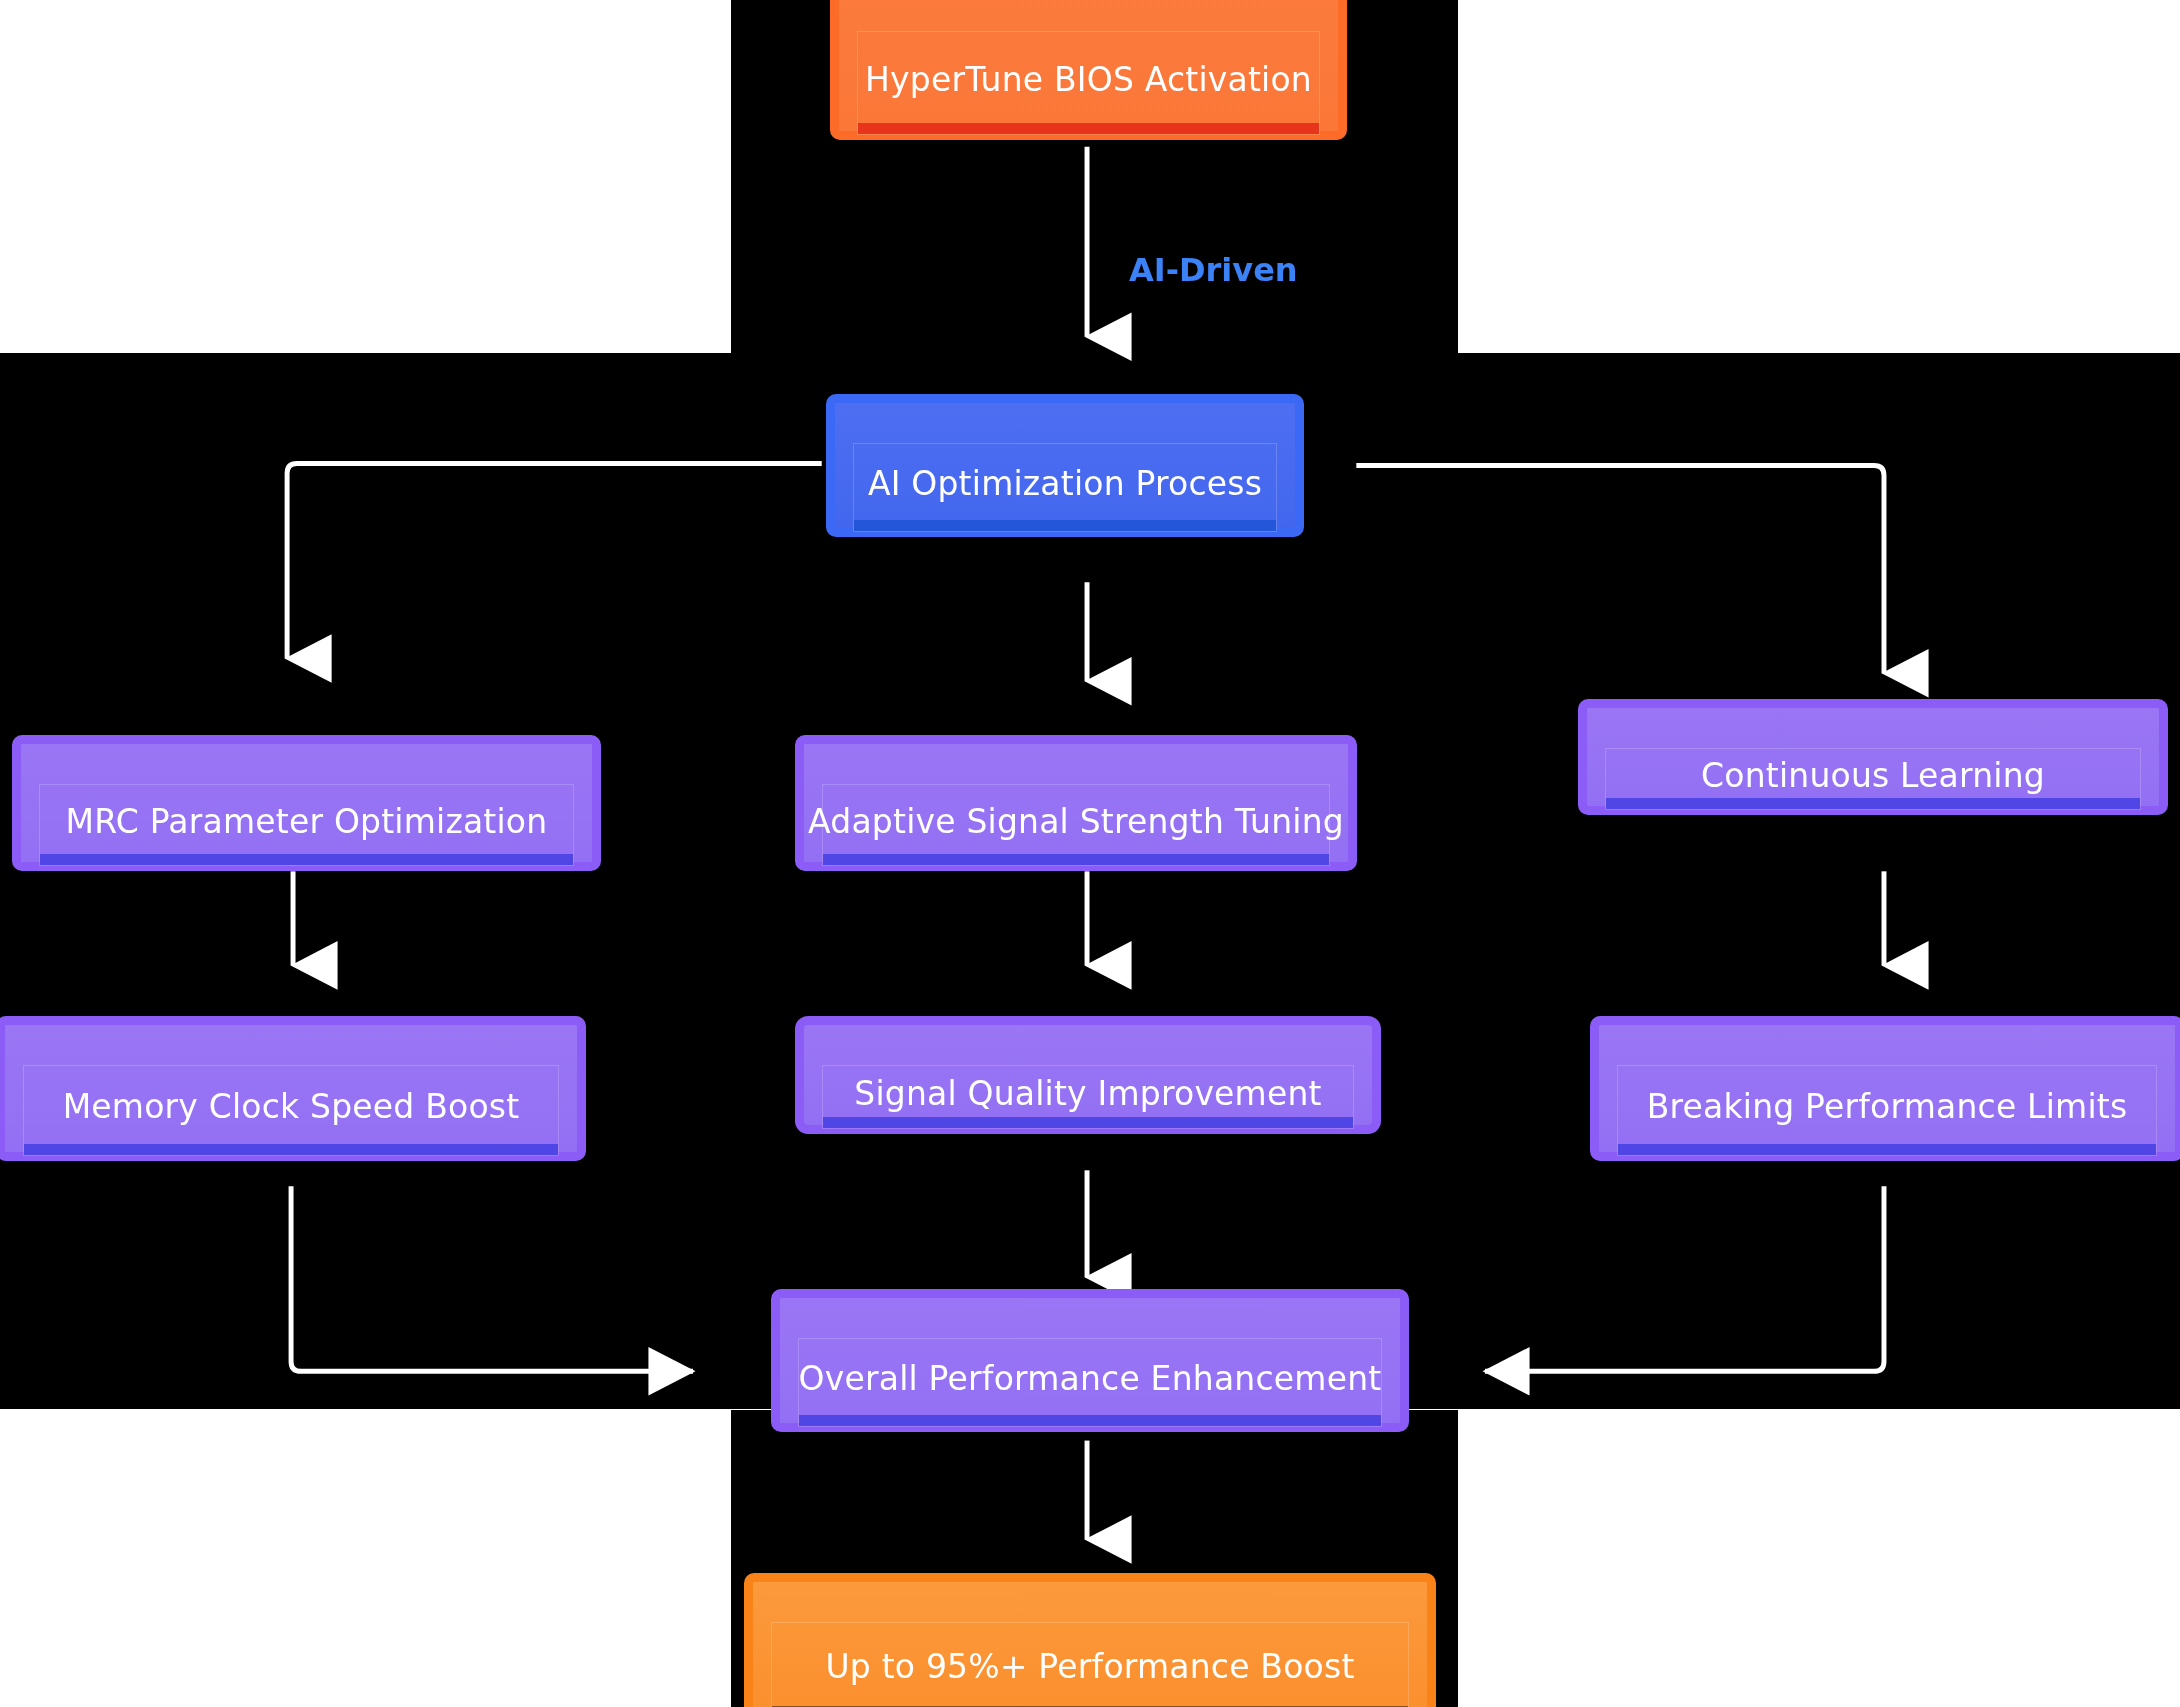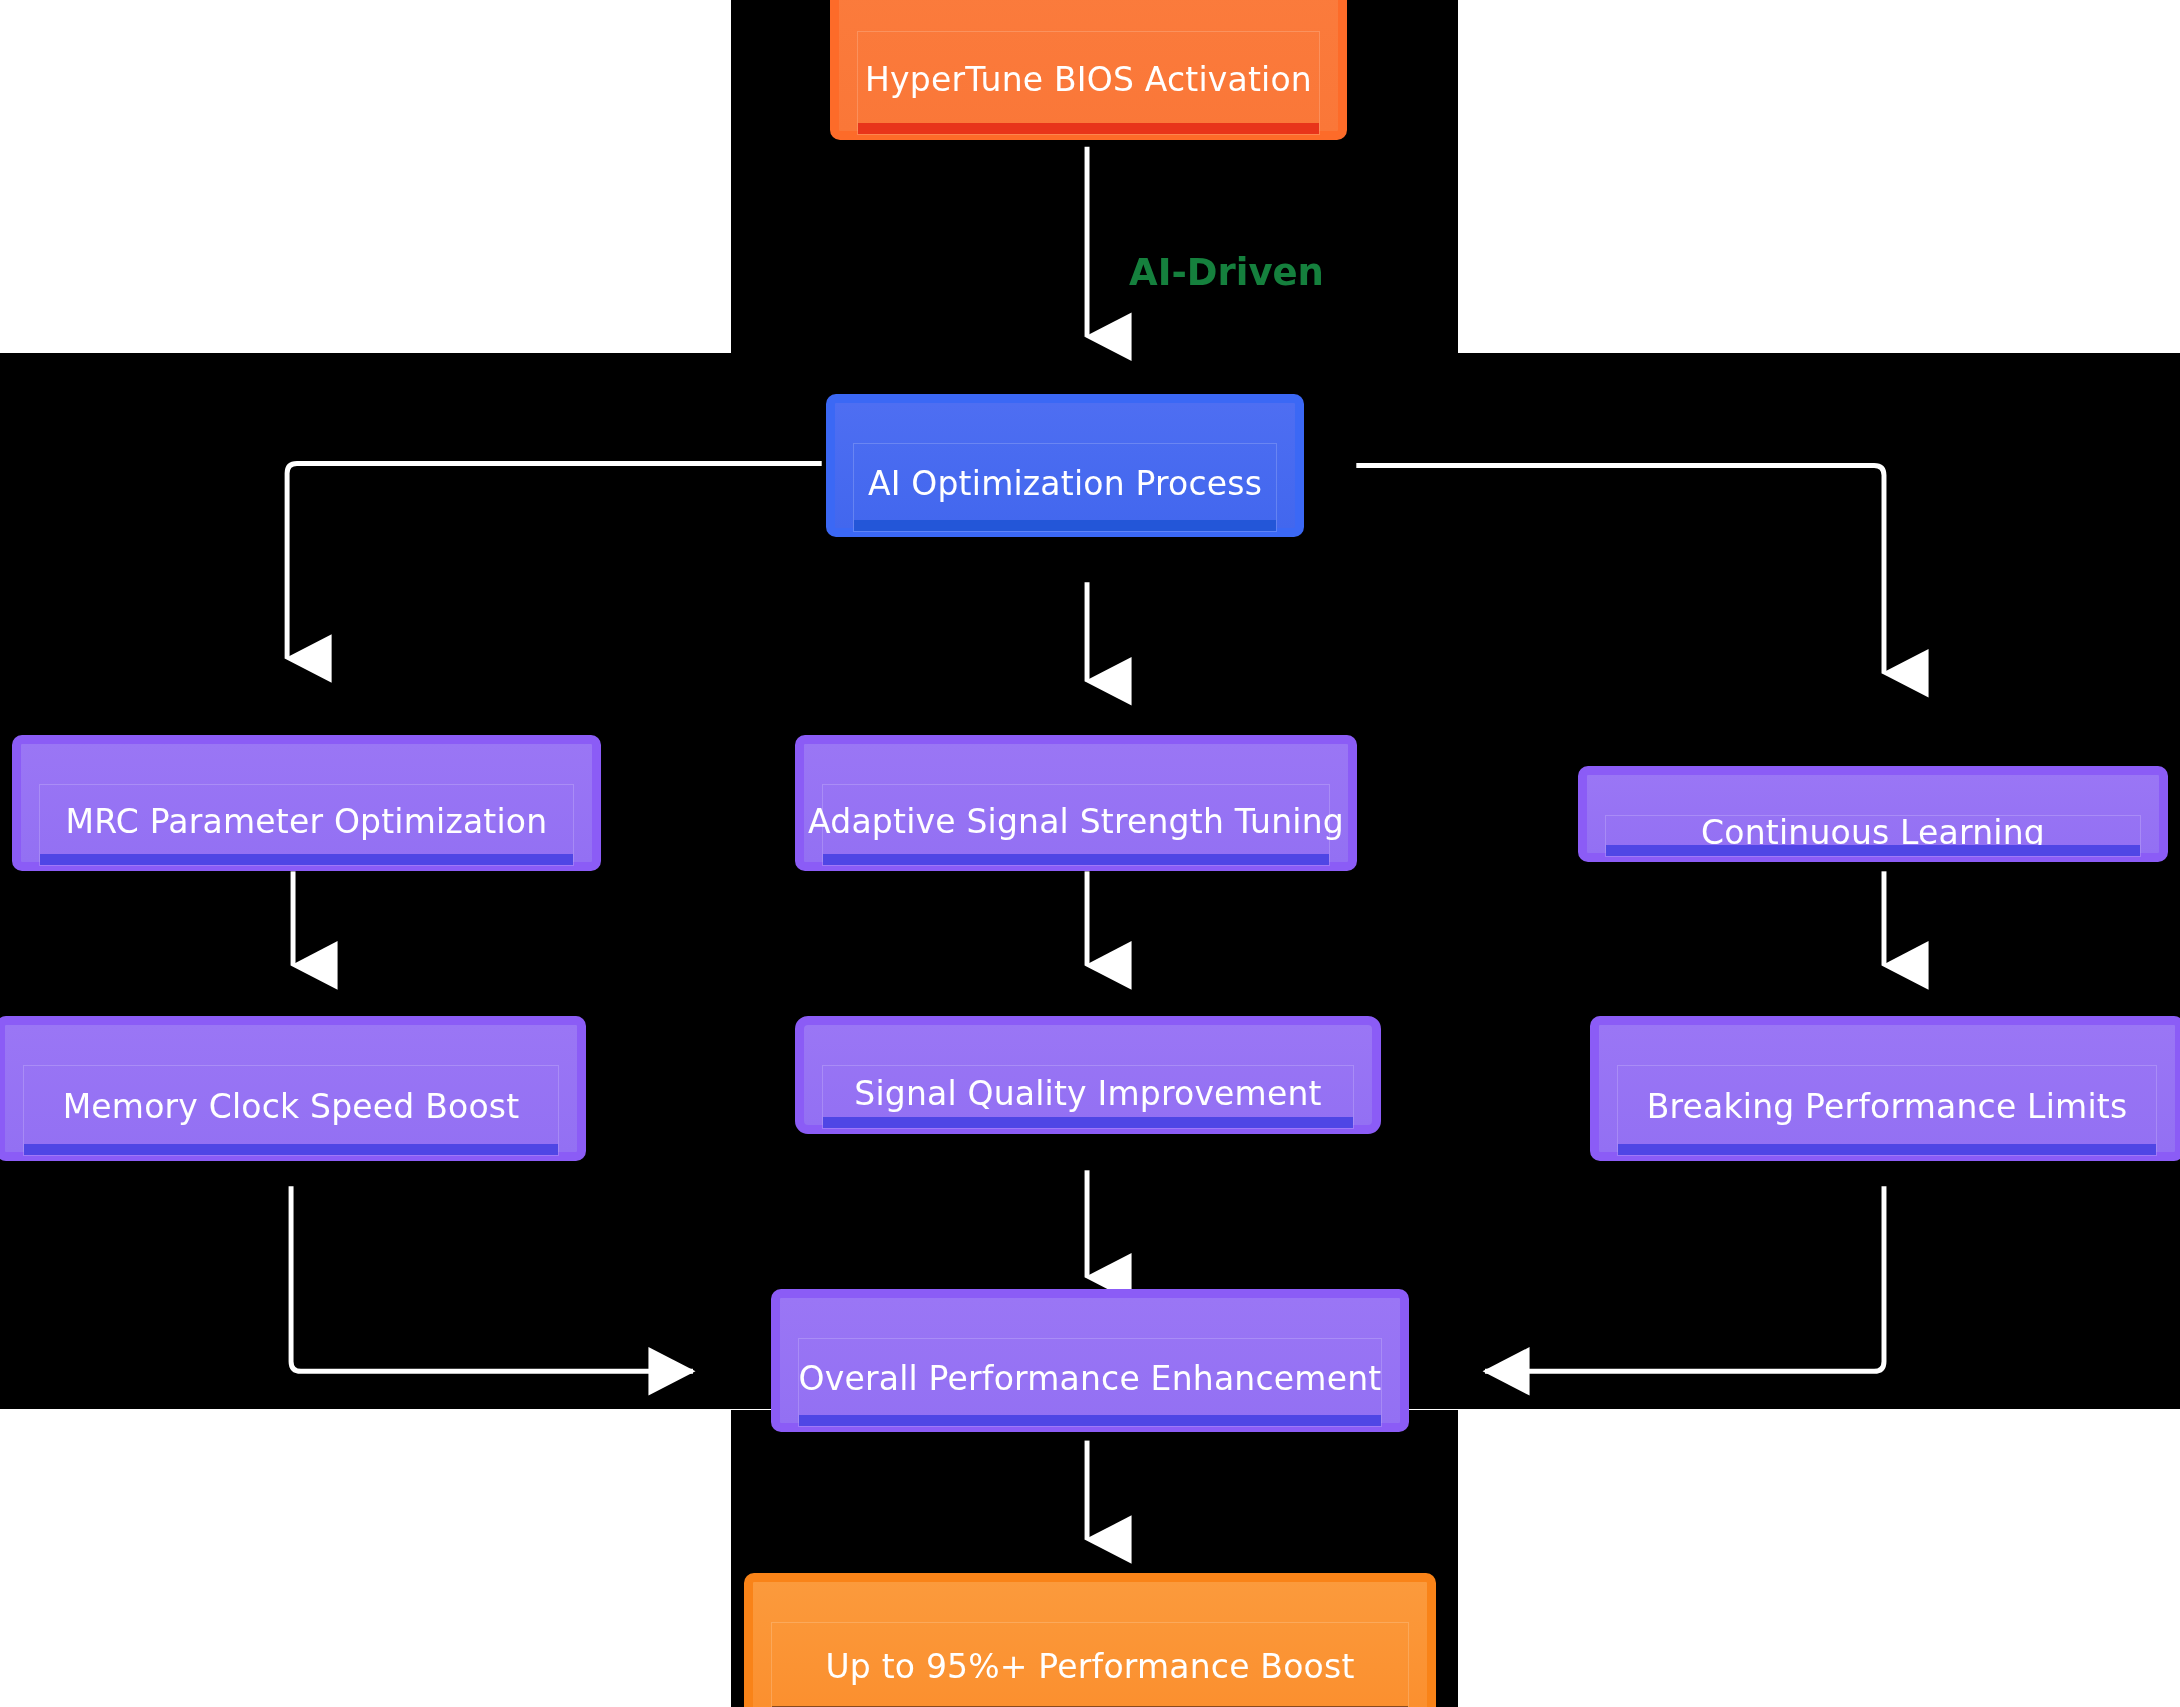--- a/index.html
+++ b/index.html
@@ -94,22 +94,22 @@
     position: absolute;
     left: 0;
     top: 0;
     width: 2180px;
     height: 1708px;
     z-index: 3;
     pointer-events: none;
   }
   .edge-label {
     position: absolute;
-    color: #15803d;
-    font-size: 37px;
+    color: #3b82f6;
+    font-size: 32px;
     font-weight: bold;
     white-space: nowrap;
     z-index: 6;
   }
 </style>
 </head>
 <body>
 
 <div id="stage">
 
@@ -178,21 +178,21 @@
     </div>
   </div>
 
   <div class="node node-purple" style="left:795px; top:735px; width:562px; height:136px;">
     <div class="inner">
       <span class="label">Adaptive Signal Strength Tuning</span>
       <span class="accent"></span>
     </div>
   </div>
 
-  <div class="node node-purple" style="left:1578px; top:766px; width:590px; height:96px;">
+  <div class="node node-purple" style="left:1578px; top:699px; width:590px; height:116px;">
     <div class="inner">
       <span class="label">Continuous Learning</span>
       <span class="accent"></span>
     </div>
   </div>
 
   <div class="node node-purple" style="left:-4px; top:1016px; width:590px; height:145px;">
     <div class="inner">
       <span class="label">Memory Clock Speed Boost</span>
       <span class="accent"></span>

